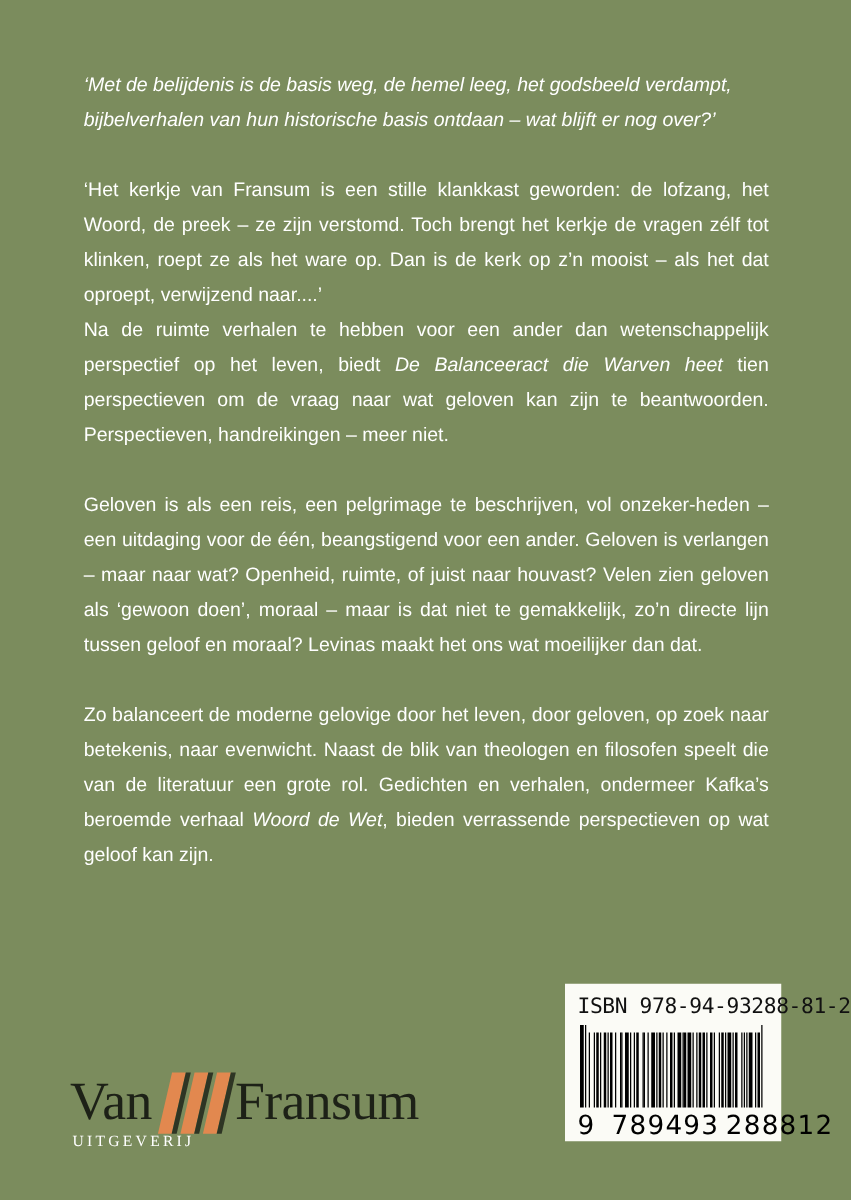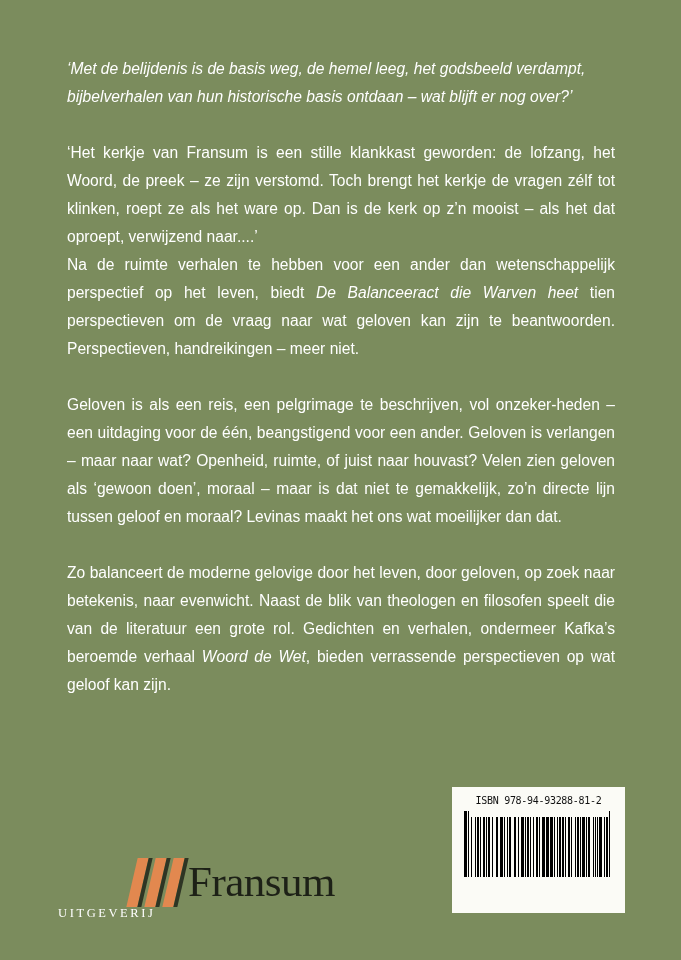--- a/index.html
+++ b/index.html
@@ -114,21 +114,21 @@
     top: 787px;
     width: 173px;
     height: 126px;
     background: #fbfbf6;
     box-sizing: border-box;
     padding: 8px 10px 6px 10px;
   }
   #isbn-text {
     text-align: center;
     font-family: "DejaVu Sans Mono", monospace;
-    font-size: 10px;
+    font-size: 17px;
     letter-spacing: -0.3px;
     color: #111;
     margin-bottom: 5px;
     white-space: nowrap;
   }
   #barcode-bars {
     height: 66px;
     display: flex;
     align-items: flex-end;
     justify-content: center;
@@ -166,20 +166,21 @@
 
     <p class="gap"><span>Na de ruimte verhalen te hebben voor een ander dan wetenschappelijk perspectief op het leven, biedt </span><em class="title">De Balanceeract die Warven heet</em><span> tien perspectieven om de vraag naar wat geloven kan zijn te beantwoorden. Perspectieven, handreikingen – meer niet.</span></p>
 
     <p class="gap">Geloven is als een reis, een pelgrimage te beschrijven, vol onzeker-heden – een uitdaging voor de één, beangstigend voor een ander. Geloven is verlangen – maar naar wat? Openheid, ruimte, of juist naar houvast? Velen zien geloven als ‘gewoon doen’, moraal – maar is dat niet te gemakkelijk, zo’n directe lijn tussen geloof en moraal? Levinas maakt het ons wat moeilijker dan dat.</p>
 
     <p><span>Zo balanceert de moderne gelovige door het leven, door geloven, op zoek naar betekenis, naar evenwicht. Naast de blik van theologen en filosofen speelt die van de literatuur een grote rol. Gedichten en verhalen, ondermeer Kafka’s beroemde verhaal </span><em class="title">Woord de Wet</em><span>, bieden verrassende perspectieven op wat geloof kan zijn.</span></p>
 
   </div>
 
   <div id="publisher-logo">
+    <span class="logo-word" id="logo-van">Van</span>
     <span id="logo-mark">
       <span class="mark-bar" id="mark-bar-1"></span>
       <span class="mark-bar" id="mark-bar-2"></span>
       <span class="mark-bar" id="mark-bar-3"></span>
     </span>
     <span class="logo-word" id="logo-warven">Fransum</span>
     <span id="logo-uitgeverij">UITGEVERIJ</span>
   </div>
 
   <div id="isbn-block">
@@ -279,15 +280,16 @@
         <span style="width: 0.95px; height: 60px; background: transparent;"></span>
         <span style="width: 2.85px; height: 60px; background: rgb(0, 0, 0);"></span>
         <span style="width: 1.9px; height: 60px; background: transparent;"></span>
         <span style="width: 0.95px; height: 60px; background: rgb(0, 0, 0);"></span>
         <span style="width: 0.95px; height: 60px; background: transparent;"></span>
         <span style="width: 1.9px; height: 60px; background: rgb(0, 0, 0);"></span>
         <span style="width: 0.95px; height: 66px; background: transparent;"></span>
         <span style="width: 0.95px; height: 66px; background: rgb(0, 0, 0);"></span>
         <span style="width: 2.85px; height: 66px; background: transparent;"></span>
       </div>
+    <div id="barcode-digits">9  789493 288812</div>
   </div>
 
 </div>
 
 </body></html>

